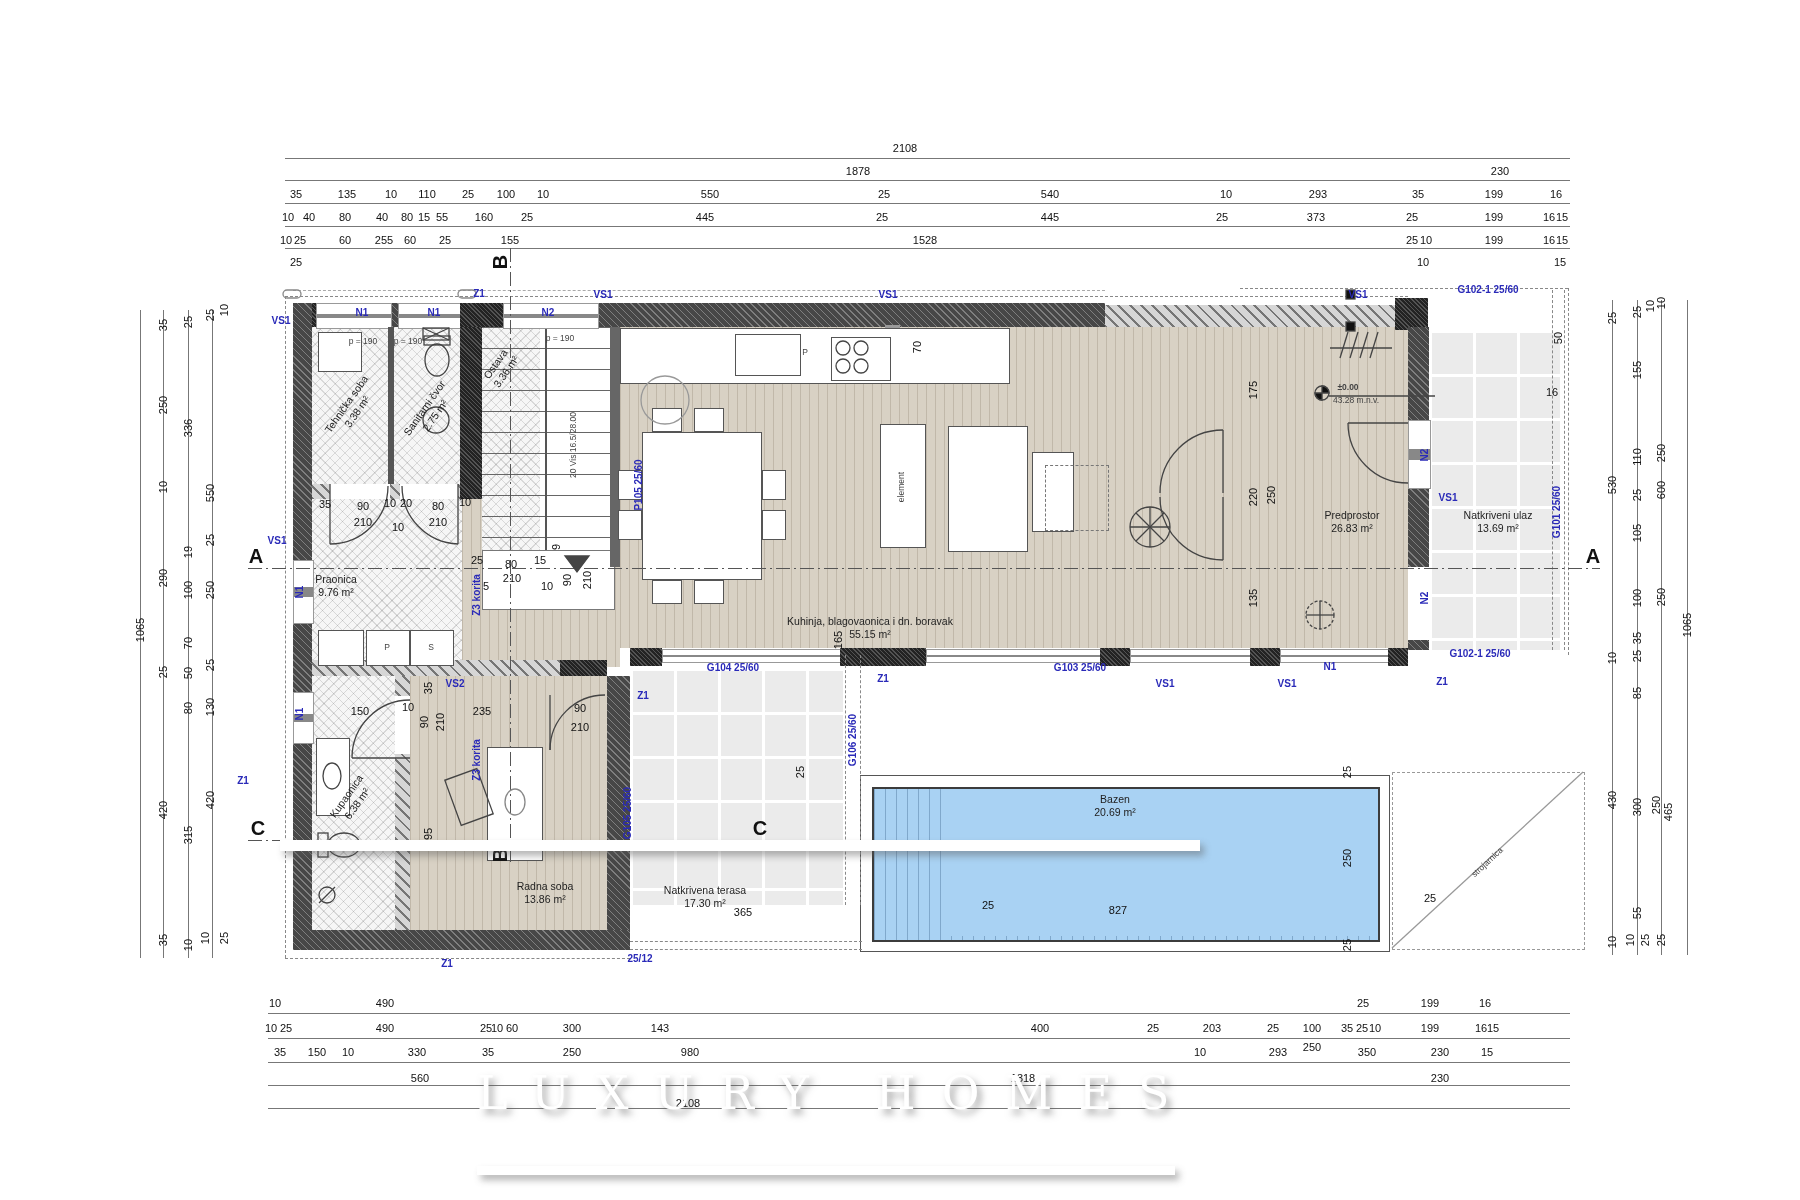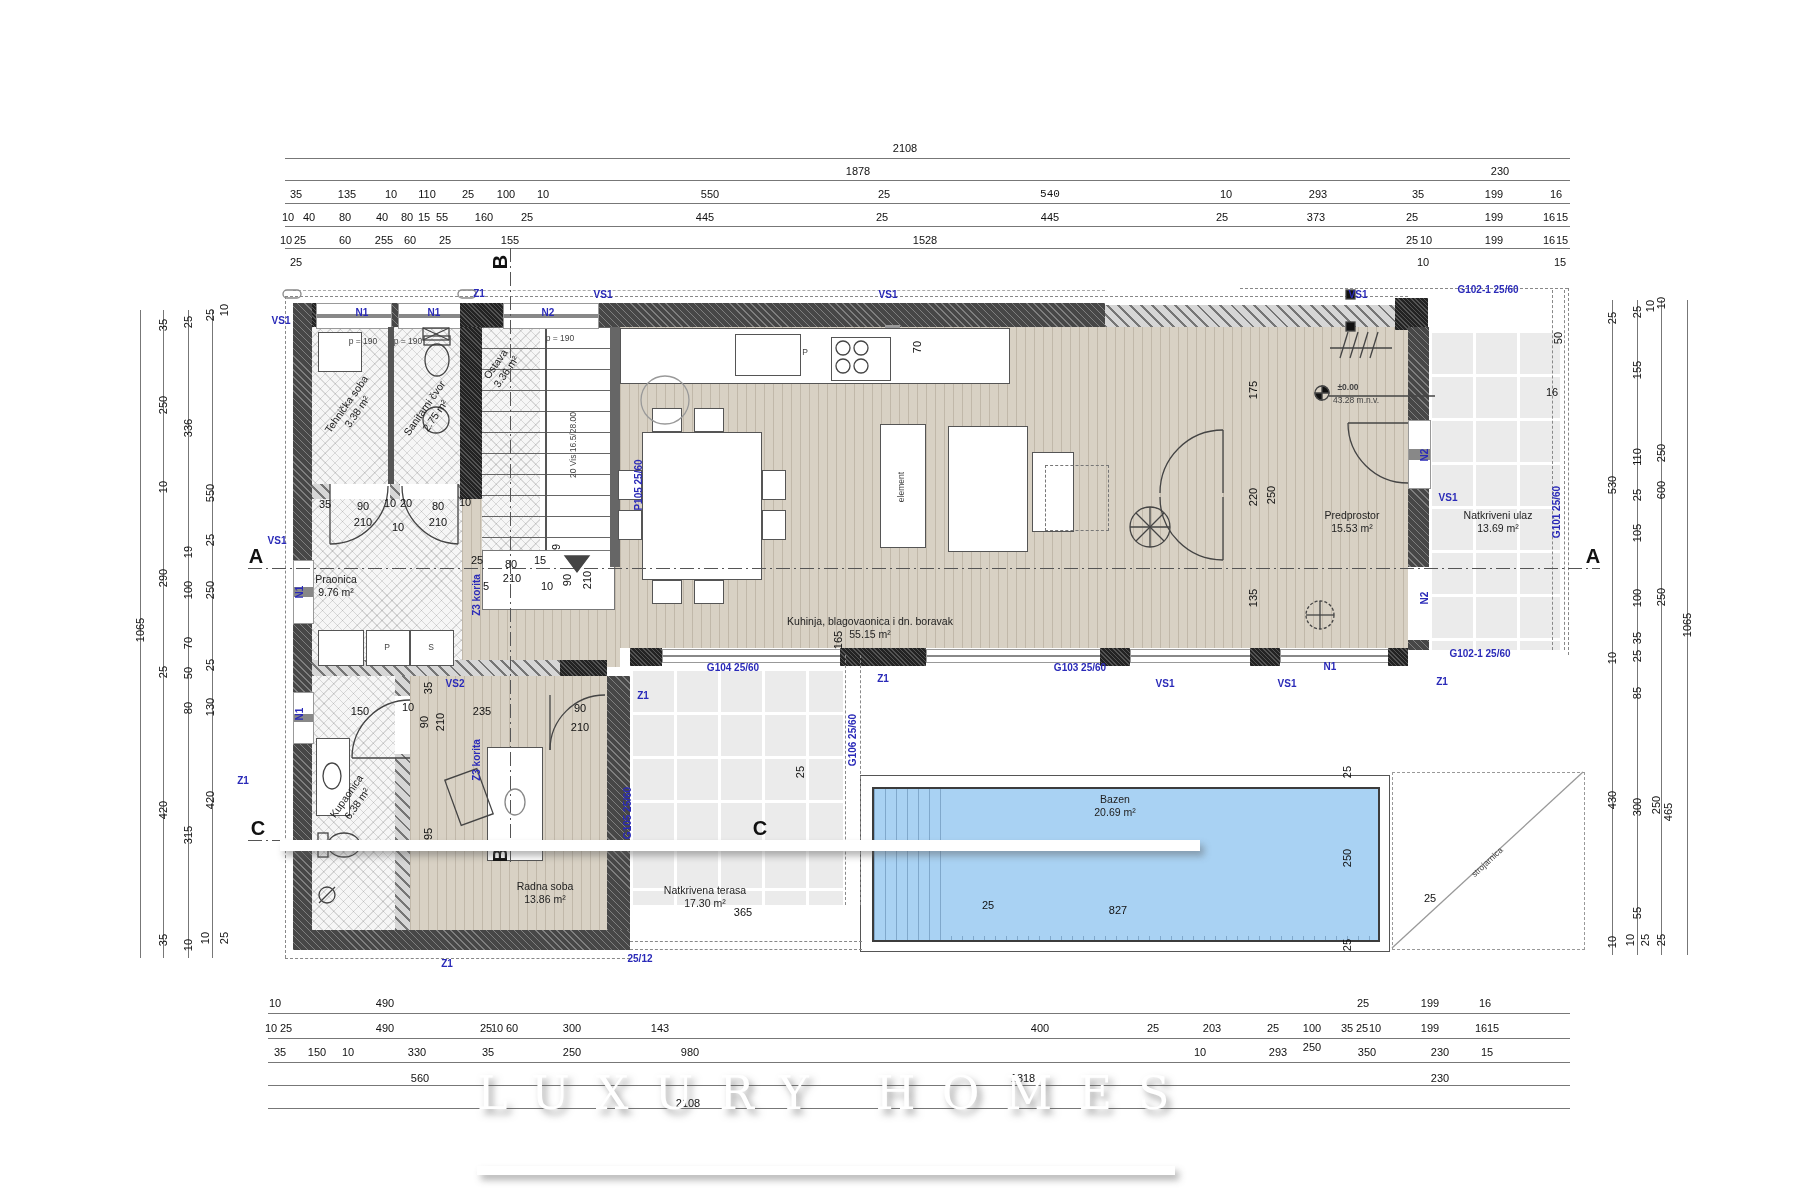--- a/index.html
+++ b/index.html
@@ -235,21 +235,21 @@
       <div class="lb dim" style="left: 1500px; top: 171px;">230</div>
       <div class="lb dim" style="left: 296px; top: 194px;">35</div>
       <div class="lb dim" style="left: 347px; top: 194px;">135</div>
       <div class="lb dim" style="left: 391px; top: 194px;">10</div>
       <div class="lb dim" style="left: 427px; top: 194px;">110</div>
       <div class="lb dim" style="left: 468px; top: 194px;">25</div>
       <div class="lb dim" style="left: 506px; top: 194px;">100</div>
       <div class="lb dim" style="left: 543px; top: 194px;">10</div>
       <div class="lb dim" style="left: 710px; top: 194px;">550</div>
       <div class="lb dim" style="left: 884px; top: 194px;">25</div>
-      <div class="lb dim" style="left: 1050px; top: 194px; font-family: Liberation Mono, monospace;">540</div>
+      <div class="lb dim" style="left: 1050px; top: 194px;">540</div>
       <div class="lb dim" style="left: 1226px; top: 194px;">10</div>
       <div class="lb dim" style="left: 1318px; top: 194px;">293</div>
       <div class="lb dim" style="left: 1418px; top: 194px;">35</div>
       <div class="lb dim" style="left: 1494px; top: 194px;">199</div>
       <div class="lb dim" style="left: 1556px; top: 194px;">16</div>
       <div class="lb dim" style="left: 288px; top: 217px;">10</div>
       <div class="lb dim" style="left: 309px; top: 217px;">40</div>
       <div class="lb dim" style="left: 345px; top: 217px;">80</div>
       <div class="lb dim" style="left: 382px; top: 217px;">40</div>
       <div class="lb dim" style="left: 407px; top: 217px;">80</div>
@@ -484,21 +484,21 @@
       <div class="lb room" style="left: 336px; top: 586px;">
         <span class="nm">Praonica</span>
         <span class="ar">9.76 m²</span>
       </div>
       <div class="lb room" style="left: 870px; top: 628px;">
         <span class="nm">Kuhinja, blagovaonica i dn. boravak</span>
         <span class="ar">55.15 m²</span>
       </div>
       <div class="lb room" style="left: 1352px; top: 522px;">
         <span class="nm">Predprostor</span>
-        <span class="ar">15.53 m²</span>
+        <span class="ar">26.83 m²</span>
       </div>
       <div class="lb room" style="left: 1498px; top: 522px;">
         <span class="nm">Natkriveni ulaz</span>
         <span class="ar">13.69 m²</span>
       </div>
       <div class="lb room" style="left: 352px; top: 800px; transform: translate(-50%, -50%) rotate(-55deg);">
         <span class="nm">Kupaonica</span>
         <span class="ar">6.38 m²</span>
       </div>
       <div class="lb room" style="left: 545px; top: 893px;">

